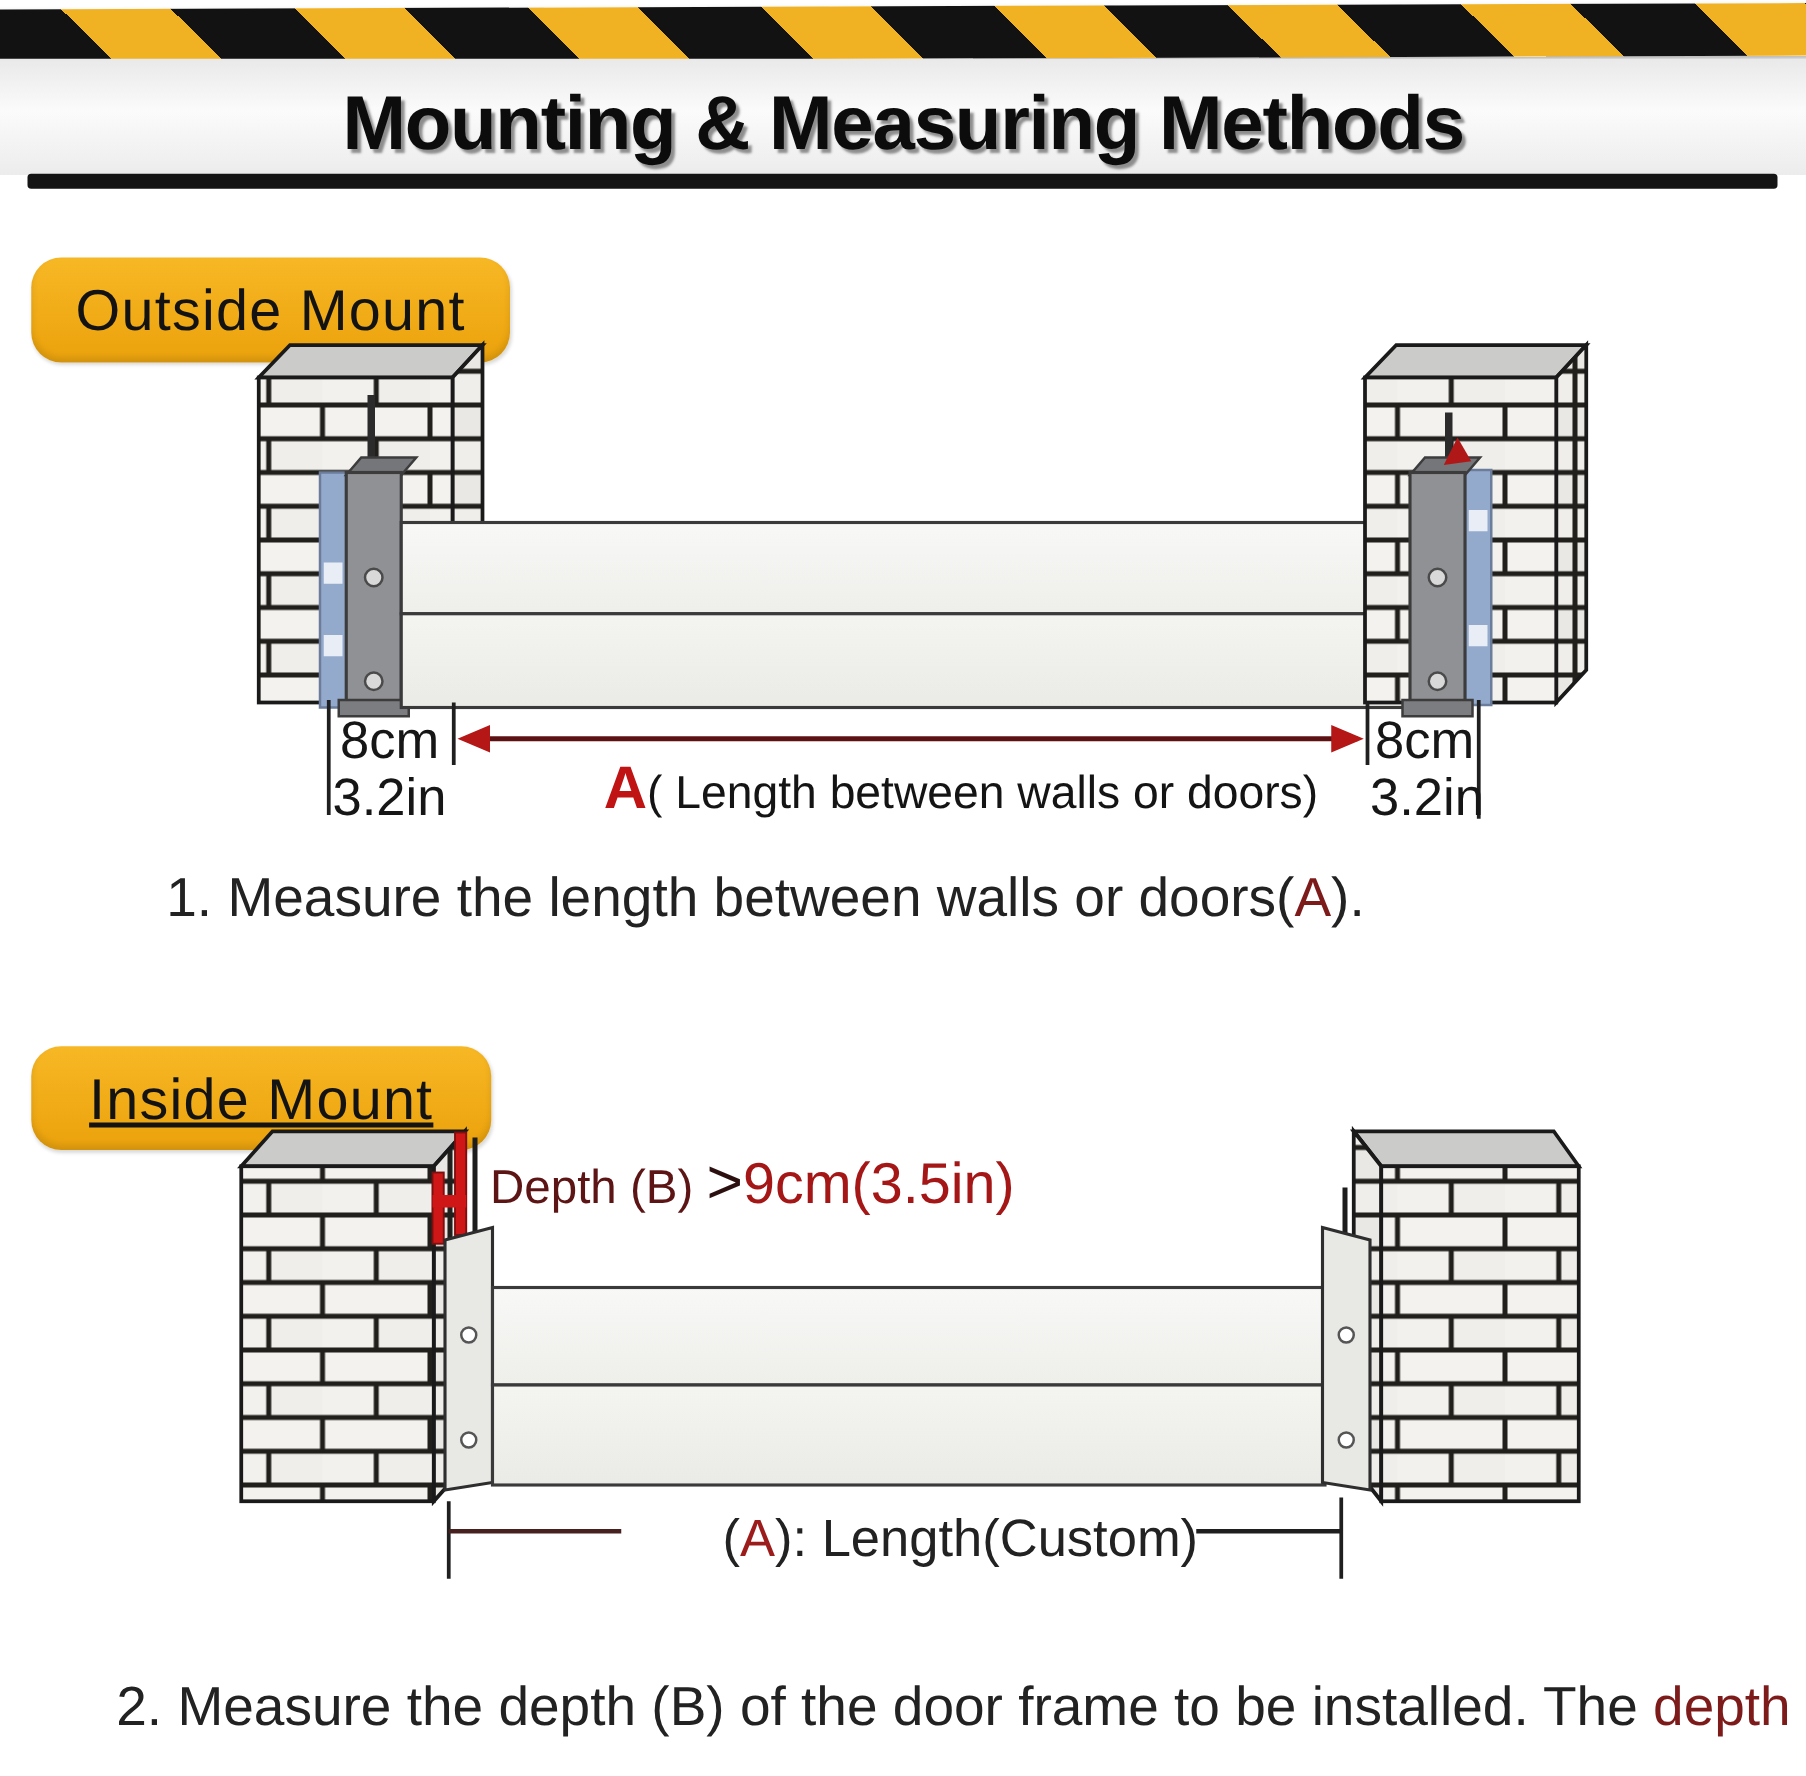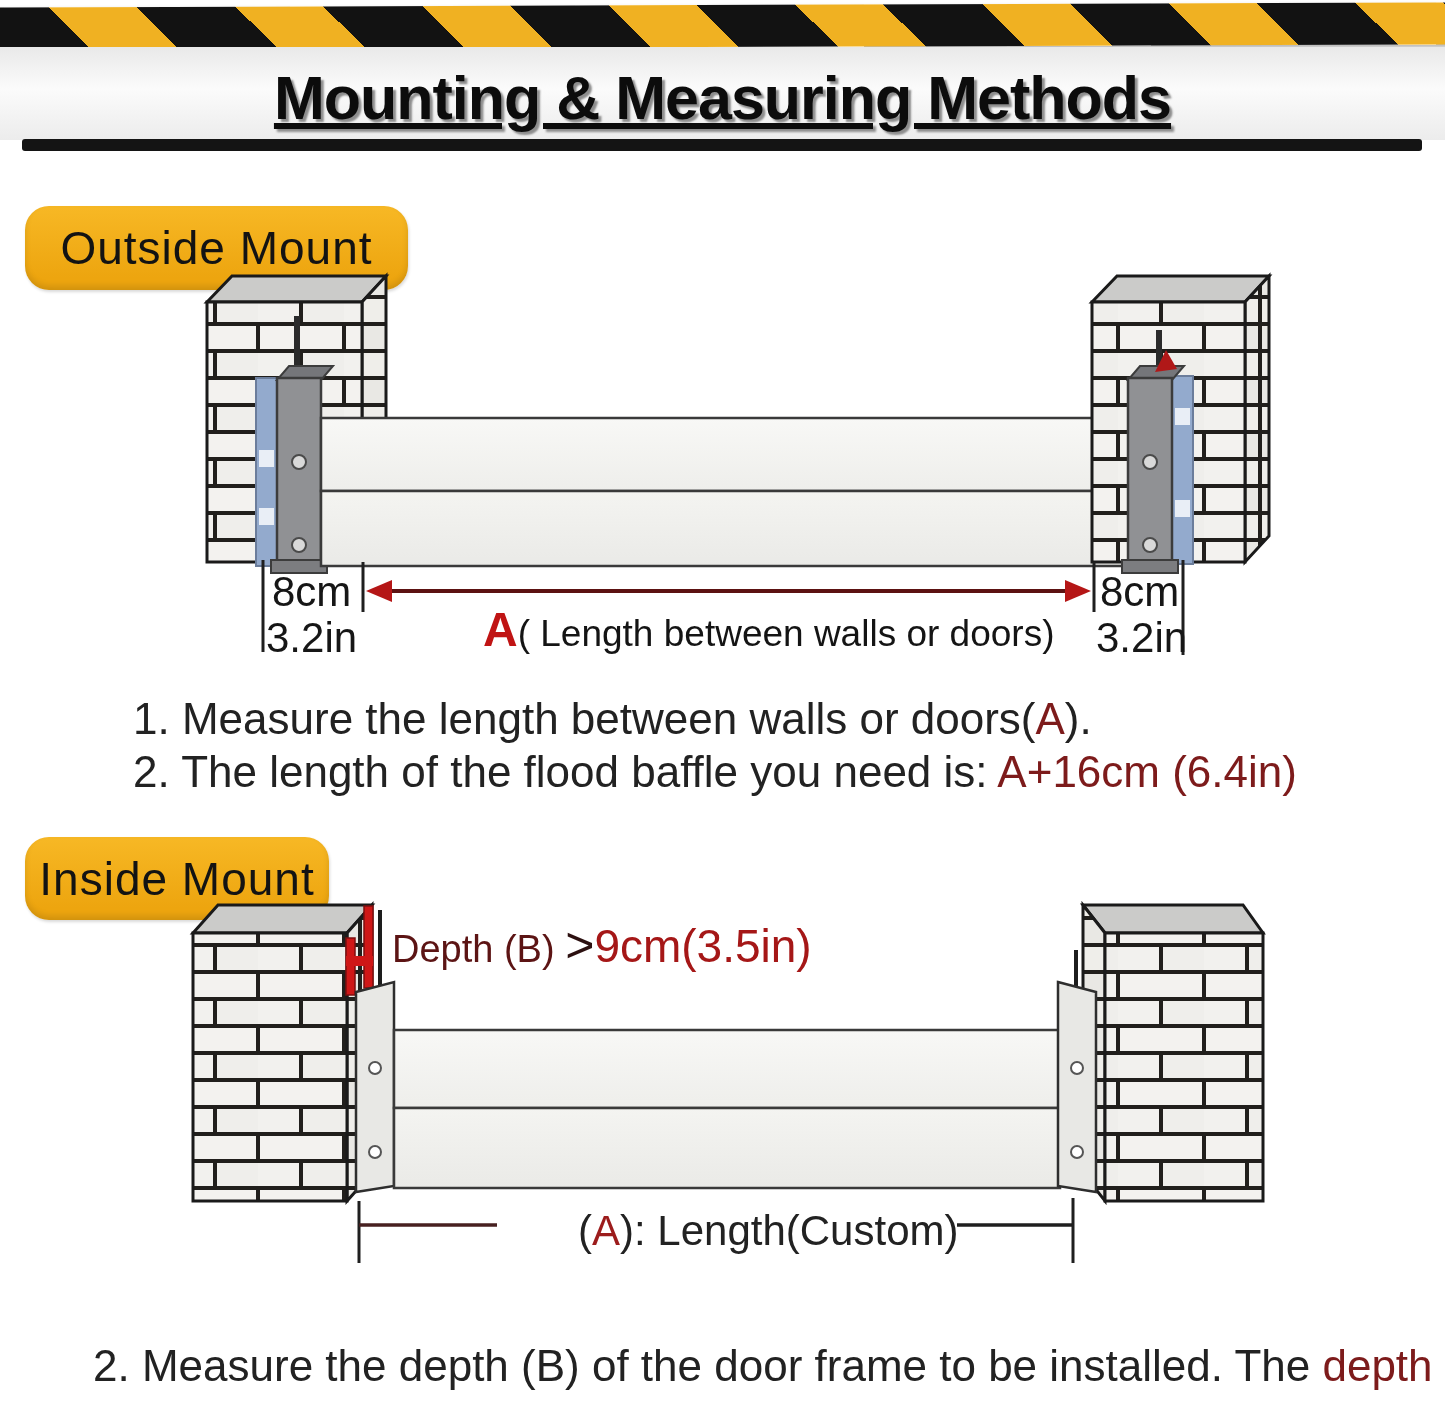--- a/index.html
+++ b/index.html
@@ -18,37 +18,36 @@
   .title-band{
     position:absolute;left:0;top:47px;width:1445px;height:93px;
     background:linear-gradient(180deg,#e9e9e9 0%,#fbfbfb 45%,#ececec 100%);
   }
   .page-title{
     position:absolute;left:0;top:56px;width:1445px;height:84px;
     display:flex;align-items:center;justify-content:center;
     font-size:61px;font-weight:700;letter-spacing:-1px;color:#0c0c0c;
     text-shadow:3px 3px 2px #8d8d8d;
     white-space:nowrap;
-    text-decoration:underline;
   }
   .divider-bar{
     position:absolute;left:22px;top:139px;width:1400px;height:12px;
     background:#141414;border-radius:3px;
   }
   
   .badge{
     position:absolute;display:flex;align-items:center;justify-content:center;
     background:linear-gradient(180deg,#f7b825 0%,#eda50f 85%);
     border-radius:24px;color:#131313;font-size:46px;letter-spacing:1px;
     box-shadow:inset 0 -4px 6px rgba(0,0,0,.12), 1px 2px 3px rgba(0,0,0,.15);
     white-space:nowrap;
     margin-top:25px;
   }
   #badge-outside{left:25px;top:181px;width:383px;height:84px;}
-  #badge-inside{left:25px;top:812px;width:304px;height:83px;}
+  #badge-inside{left:25px;top:812px;width:368px;height:83px;text-decoration:underline;}
   
   svg{position:absolute;left:0;overflow:visible;}
   #svg-outside{top:255px;}
   #svg-inside{top:898px;}
   svg text{font-family:"Liberation Sans",sans-serif;}
   
   .step{
     position:absolute;font-size:44px;color:#222;white-space:nowrap;letter-spacing:0;
   }
   .maroon{color:#7d1b1b;}
@@ -145,21 +144,20 @@
     </g>
 
     <text x="272" y="606" font-size="42" fill="#161616">8cm</text>
     <text x="266" y="652" font-size="42" fill="#161616">3.2in</text>
     <text x="1100" y="606" font-size="42" fill="#161616">8cm</text>
     <text x="1096" y="652" font-size="42" fill="#161616">3.2in</text>
     <text x="483" y="646"><tspan font-size="48" font-weight="bold" fill="#c01414">A</tspan><tspan font-size="37" fill="#141414">( Length between walls or doors)</tspan></text>
   </svg>
 
   <div class="step" id="out-step1"><span>1. Measure the length between walls or doors(</span><span class="maroon">A</span><span>).</span></div>
-  <div class="step" id="out-step2"><span>2. The length of the flood baffle you need is: </span><span class="maroon">A+16cm (6.4in)</span></div>
 
   <svg id="svg-inside" width="1445" height="375" viewBox="0 898 1445 375">
 
     <g>
       <polygon points="193,933 218,905 372,905 347,933" fill="#cbcbc9" stroke="#1a1a1a" stroke-width="3"></polygon>
       <polygon points="347,933 372,905 372,1173 347,1201" fill="url(#brickSide)" stroke="#1a1a1a" stroke-width="3"></polygon>
       <rect x="193" y="933" width="154" height="268" fill="url(#brick)" stroke="#1a1a1a" stroke-width="3"></rect>
       <g>
         <rect x="346" y="938" width="9" height="57" fill="#cf1717" stroke="#7e0f0f" stroke-width="1.5"></rect>
         <rect x="364" y="906" width="9" height="82" fill="#cf1717" stroke="#7e0f0f" stroke-width="1.5"></rect>

